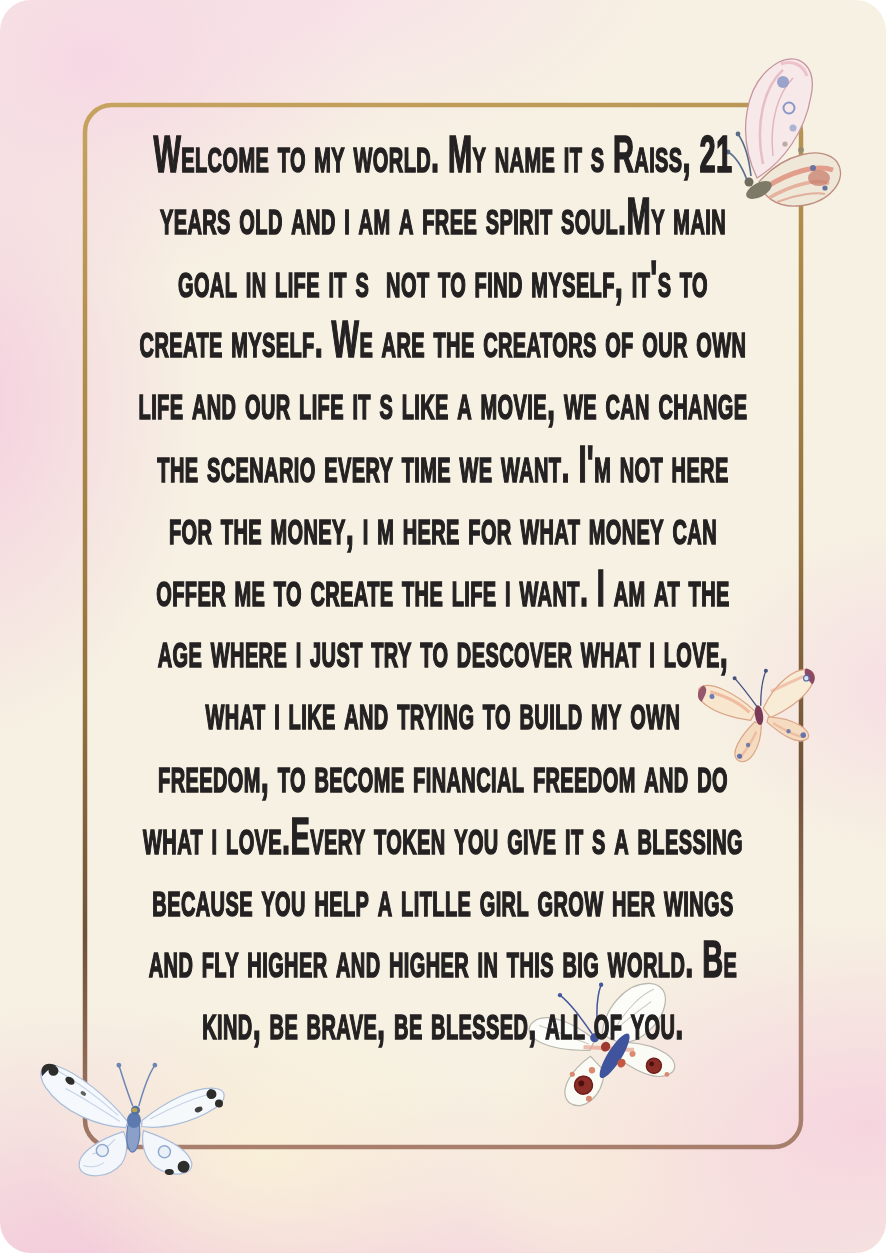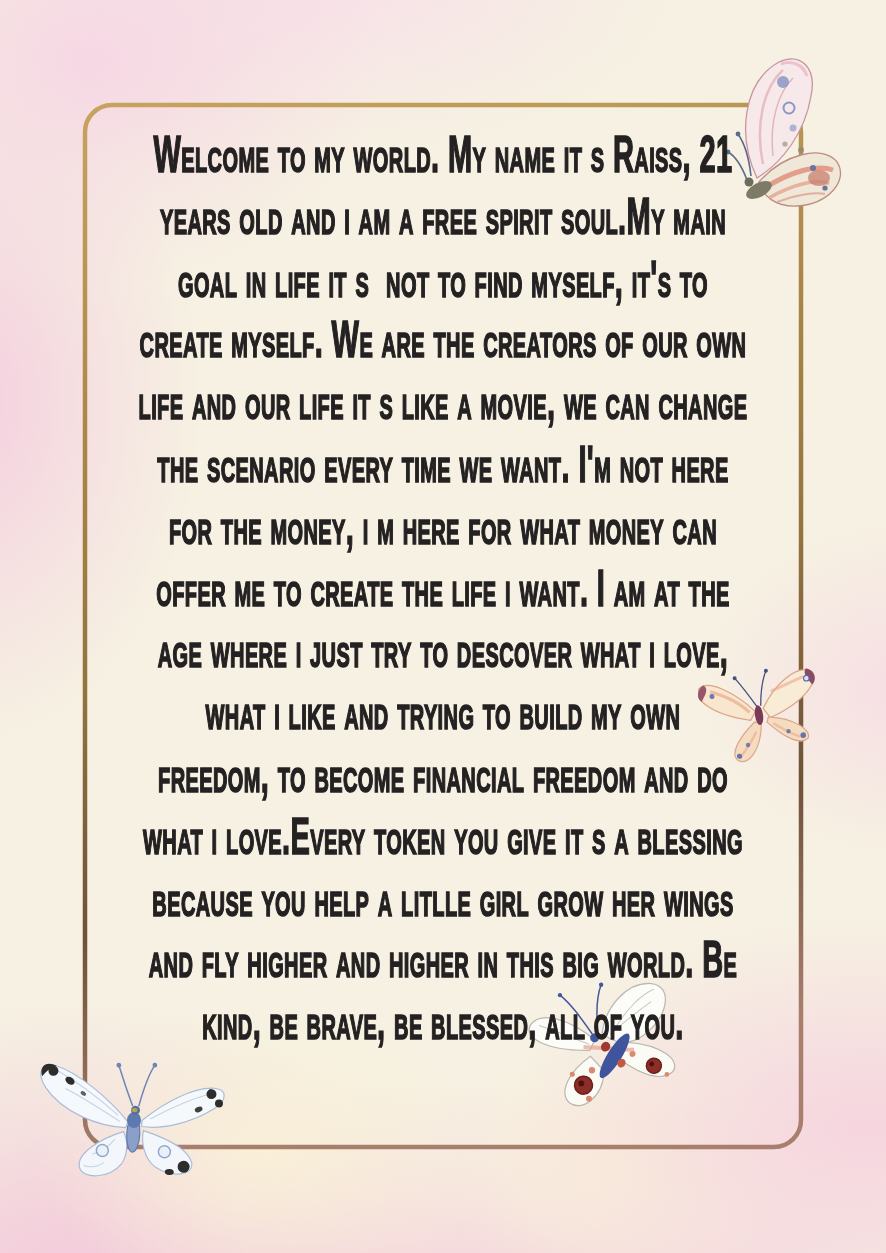--- a/index.html
+++ b/index.html
@@ -14,20 +14,21 @@
       radial-gradient(ellipse 430px 330px at 10% 5%,  #f6d7e4 0%, rgba(246,215,228,0) 68%),
       radial-gradient(ellipse 360px 520px at -4% 32%, #f5cfe0 0%, rgba(245,207,224,0) 66%),
       radial-gradient(ellipse 520px 260px at 36% -2%, #f8e0e9 0%, rgba(248,224,233,0) 70%),
       radial-gradient(ellipse 300px 240px at 103% 55%,#f7dde4 0%, rgba(247,221,228,0) 70%),
       radial-gradient(ellipse 520px 300px at 98% 90%, #f6d4df 0%, rgba(246,212,223,0) 70%),
       radial-gradient(ellipse 320px 210px at 30% 92%, #f9f0d8 0%, rgba(249,240,216,0) 72%),
       radial-gradient(ellipse 260px 170px at 70% 93%, #f9f0da 0%, rgba(249,240,218,0) 72%),
       radial-gradient(ellipse 560px 420px at 8% 102%, #f3cbdb 0%, rgba(243,203,219,0) 66%),
       radial-gradient(ellipse 900px 360px at 50% 108%,#f5cedb 0%, rgba(245,206,219,0) 75%),
       #f6f1e2;
+    border-radius: 31px;
   }
   .frame-svg{position:absolute;left:0;top:0;z-index:1;}
   .butterfly{position:absolute;z-index:2;}
   .butterfly svg{display:block;width:100%;height:100%;}
   .text-block{
     position:absolute;left:0;right:0;top:124px;z-index:3;
     transform:scaleY(1.78);transform-origin:50% 0;
   }
   .line{
     font-family:"Liberation Sans",sans-serif;

